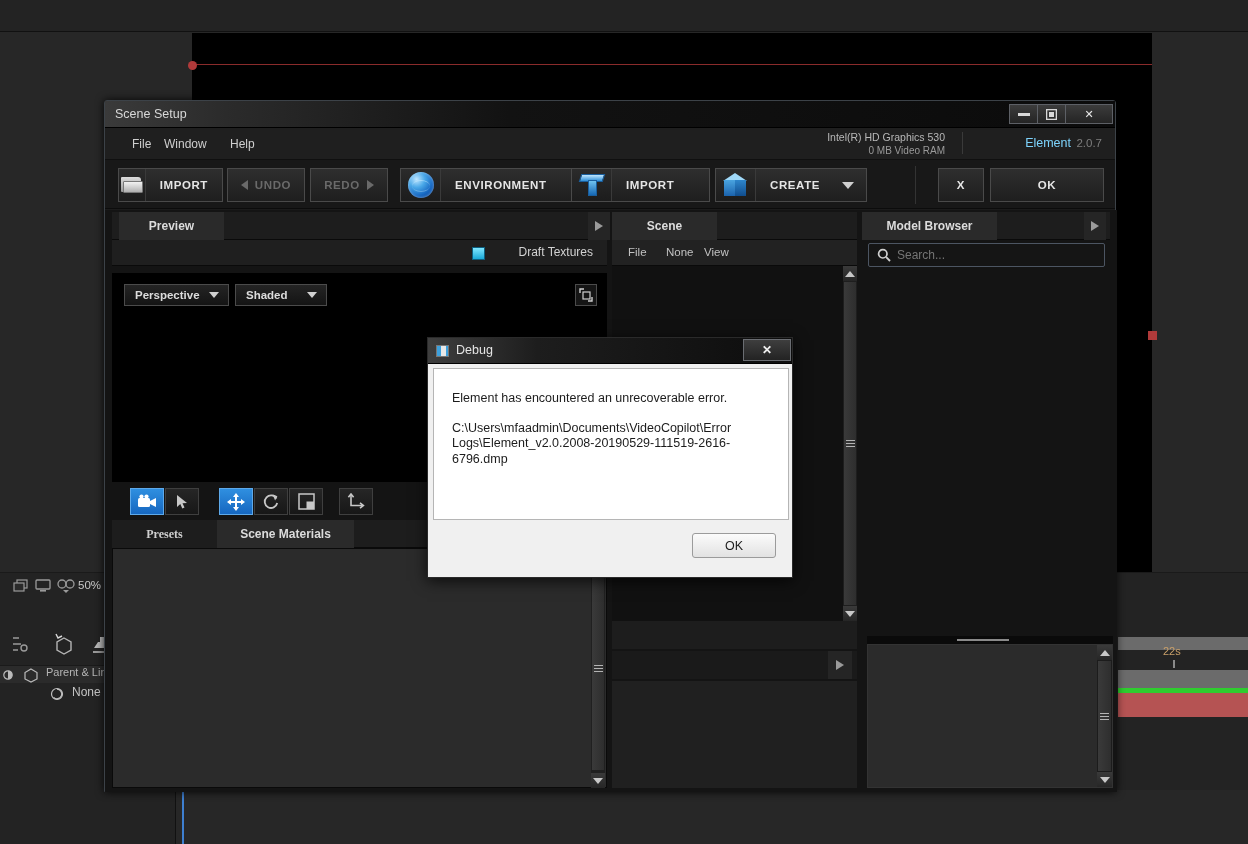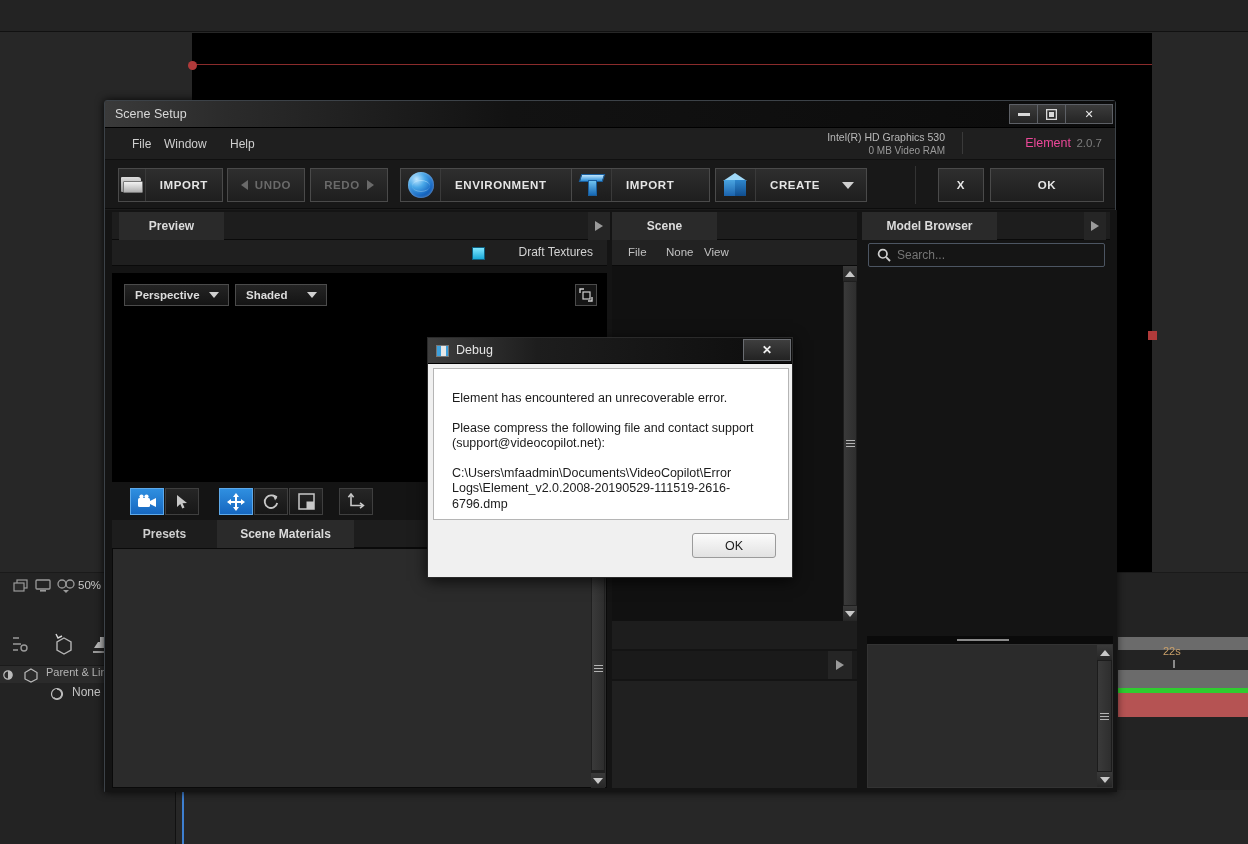--- a/index.html
+++ b/index.html
@@ -180,21 +180,21 @@
     text-align: right; line-height: 13px;
   }
   #gpu-name { font-size: 10.5px; color: #b8b8b8; }
   #gpu-vram { font-size: 10px; color: #9a9a9a; }
   #gpu-divider {
     position: absolute; right: 152px; top: 4px; width: 1px; height: 22px;
     background: #3a3a3a;
   }
   #el-brand {
     position: absolute; right: 44px; top: 8px;
-    font-size: 12.5px; color: #ec4899; margin-left: 24px;
+    font-size: 12.5px; color: #7dd3fc; margin-left: 24px;
   }
   #el-version {
     position: absolute; right: 13px; top: 9px;
     font-size: 11.5px; color: #7e7e7e;
   }
 
   
   #el-toolbar {
     position: relative; height: 49px;
     background: #181818;
@@ -381,21 +381,21 @@
   }
   #tool-camera { left: 18px; }
   #tool-select { left: 53px; }
   #tool-move   { left: 107px; }
   #tool-rotate { left: 142px; }
   #tool-scale  { left: 177px; }
   #tool-axis   { left: 227px; }
 
   
   #presets-tabstrip { left: 7px; top: 310px; width: 495px; }
-  #tab-presets { left: 0px; width: 105px; background: #1d1d1d; }
+  #tab-presets { left: 0px; width: 105px; background: #1d1d1d; font-family: Liberation Serif, serif; }
   #tab-scene-materials { left: 105px; width: 137px; background: #2a2a2a; }
   #presets-body {
     position: absolute; left: 7px; top: 338px; width: 495px; height: 240px;
     background: #2b2b2b; border: 1px solid #0a0a0a;
   }
   #presets-scroll {
     position: absolute; right: 1px; top: 1px; width: 14px; height: 238px;
     background: #202020;
   }
 
@@ -925,19 +925,18 @@
 </div>
 
 <div id="debug-dialog">
   <div id="dbg-titlebar">
     <div id="dbg-app-icon"></div>
     <div id="dbg-title">Debug</div>
     <div id="dbg-close">✕</div>
   </div>
   <div id="dbg-content">
     <div class="dbg-p">Element has encountered an unrecoverable error.</div>
-    <div class="dbg-p">Please compress the following file and contact support (support@videocopilot.net):</div>
     <div class="dbg-p">C:\Users\mfaadmin\Documents\VideoCopilot\Error Logs\Element_v2.0.2008-20190529-111519-2616-6796.dmp</div>
   </div>
   <div id="dbg-footer">
     <div id="dbg-ok">OK</div>
   </div>
 </div>
 
 </body></html>

